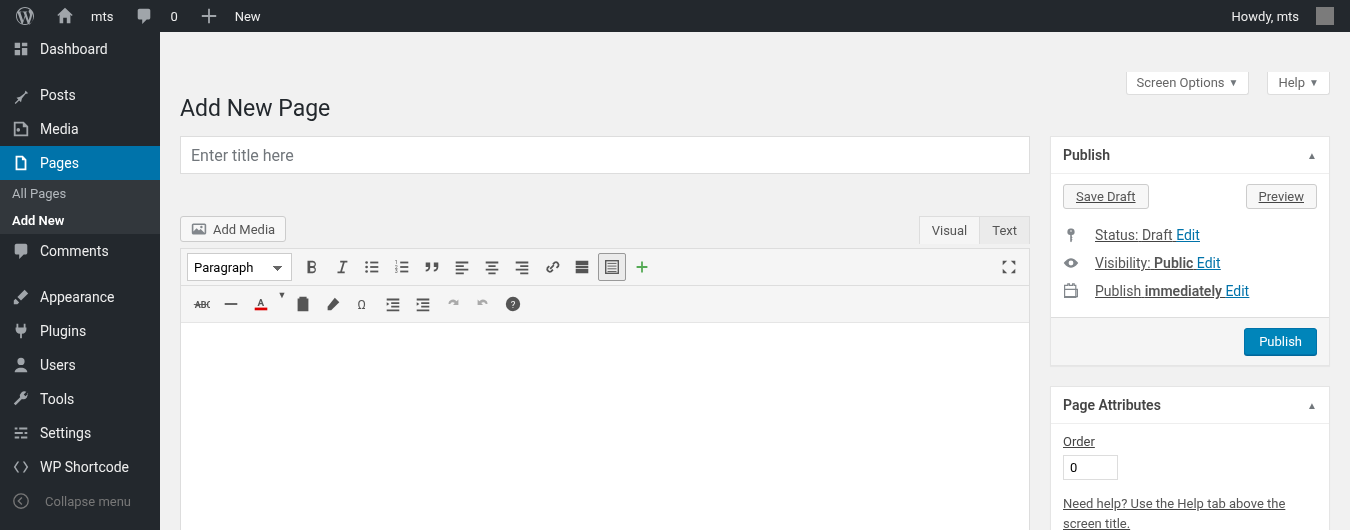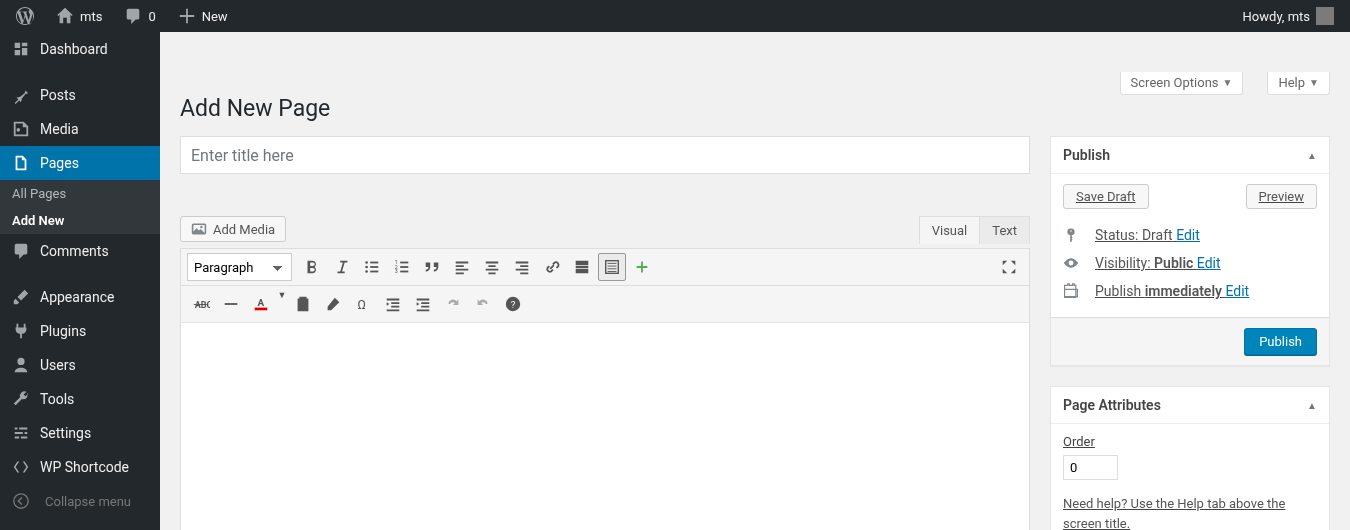--- a/index.html
+++ b/index.html
@@ -1,37 +1,37 @@
 <!DOCTYPE html>
 <html><head>
 <meta charset="utf-8">
 <style>
 * { margin: 0; padding: 0; box-sizing: border-box; font-family: -apple-system, BlinkMacSystemFont, "Segoe UI", Roboto, sans-serif; }
 body { background: #f1f1f1; font-size: 13px; color: #444; overflow: hidden; }
 #adminbar { background: #23282d; color: #eee; height: 32px; display: flex; align-items: center; justify-content: space-between; padding: 0 8px; font-size: 13px; }
 #adminbar .left, #adminbar .right { display: flex; align-items: center; gap: 6px; }
-#adminbar .ab-item { display: flex; align-items: center; gap: 6px; padding: 0 8px; height: 32px; color: #eee; cursor: pointer; }
+#adminbar .ab-item { display: flex; align-items: center; gap: 17px; padding: 0 8px; height: 32px; color: #eee; cursor: pointer; }
 #adminbar svg { width: 18px; height: 18px; fill: #a0a5aa; }
 #adminbar .avatar { width: 18px; height: 18px; background: #7b7b7b; }
 
 #adminmenu { position: absolute; top: 32px; left: 0; width: 160px; background: #23282d; height: calc(100vh - 32px); color: #eee; }
 #adminmenu .menu-item { display: flex; align-items: center; gap: 10px; padding: 8px 12px; color: #eee; font-size: 14px; cursor: pointer; }
 #adminmenu .menu-item.current { background: #0073aa; color: #fff; position: relative; }
 #adminmenu .menu-item.current svg { fill: #fff; }
 #adminmenu .menu-item.current::after { content: ""; position: absolute; right: -8px; top: 50%; margin-top: -8px; border: 8px solid transparent; border-right-color: #f1f1f1; }
 #adminmenu .submenu { background: #32373c; }
 #adminmenu .submenu .sub-item { padding: 6px 12px; font-size: 13px; color: #b4b9be; cursor: pointer; }
 #adminmenu .submenu .sub-item.current { color: #fff; font-weight: 600; }
 #adminmenu svg { width: 18px; height: 18px; fill: #a0a5aa; flex-shrink: 0; }
 #adminmenu .collapse { color: #777; font-size: 13px; padding: 8px 12px; display: flex; align-items: center; gap: 15px; cursor: pointer; }
 
 #wpbody { margin-left: 160px; padding-top: 32px; }
 #wpbody-content { padding: 10px 20px 0 20px; }
 
-.screen-meta { float: right; display: flex; gap: 24px; margin-top: -2px; }
+.screen-meta { float: right; display: flex; gap: 18px; margin-top: -2px; }
 .screen-meta .sm-btn { background: #fff; border: 1px solid #ddd; border-top: none; padding: 3px 10px 4px; font-size: 13px; color: #666; cursor: pointer; border-radius: 0 0 3px 3px; display: flex; align-items: center; gap: 4px; }
 .screen-meta .tri { font-size: 10px; color: #72777c; }
 
 h1.title { font-size: 23px; font-weight: 400; color: #23282d; margin: 2px 0 14px; clear: both; }
 
 .main-col { float: left; width: calc(100% - 300px); }
 .side-col { float: right; width: 280px; }
 
 #title-input { width: 100%; height: 38px; font-size: 16px; padding: 3px 10px; border: 1px solid #ddd; background: #fff; outline: none; }
 #title-input::placeholder { color: #72777c; }

